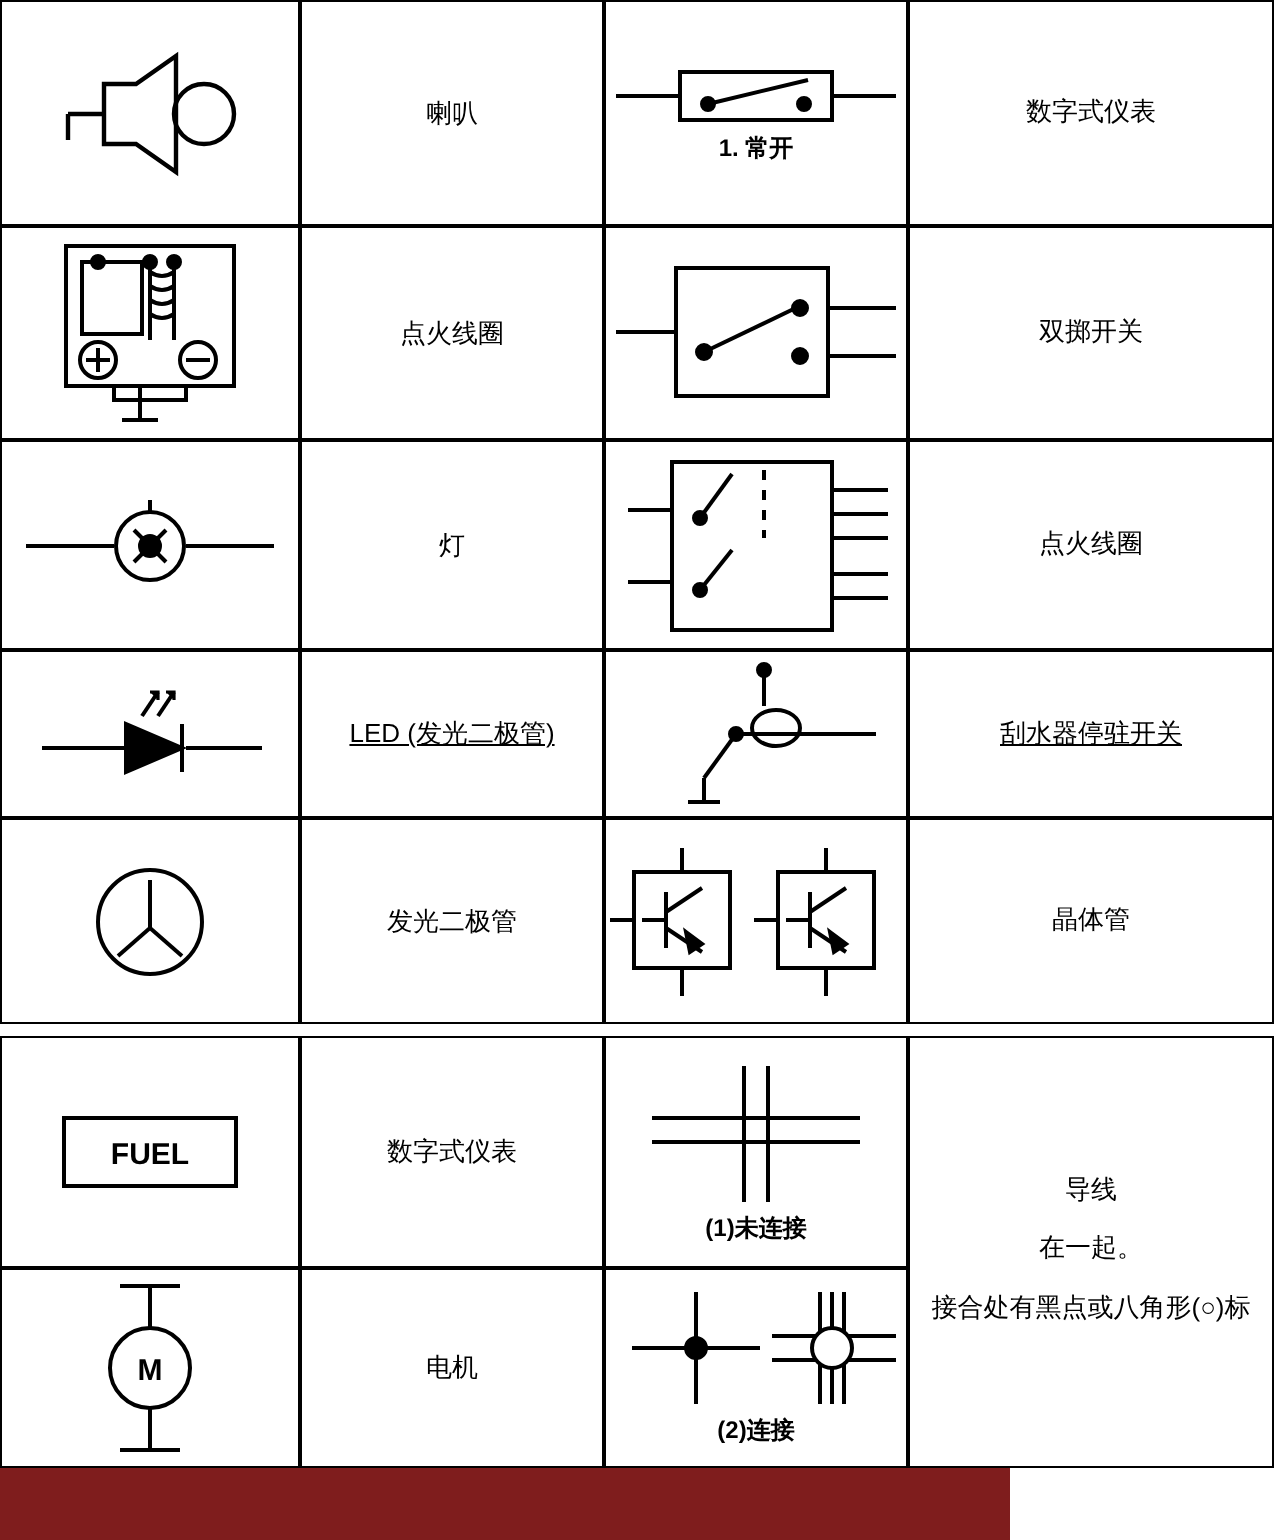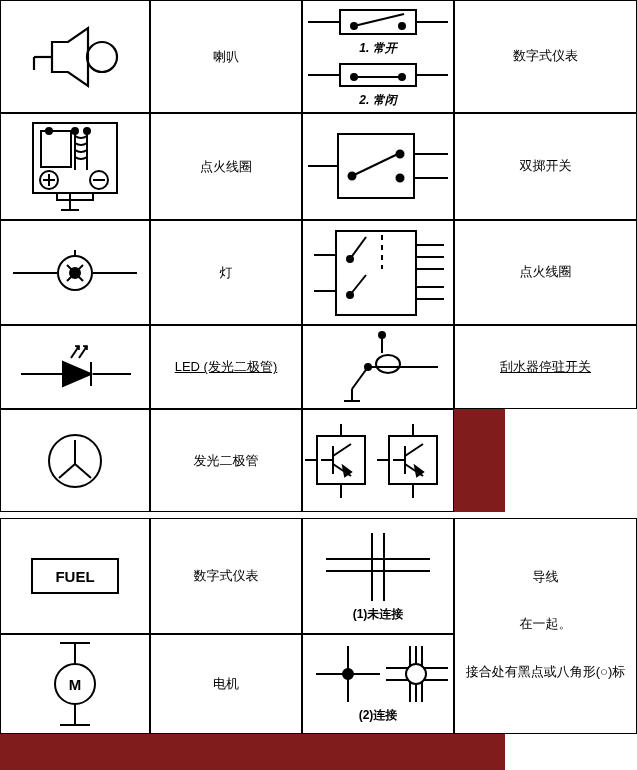--- a/index.html
+++ b/index.html
@@ -90,21 +90,20 @@
   .sub-stack {
     display: flex;
     flex-direction: column;
     align-items: center;
     justify-content: center;
   }
   .sub-stack .unit {
     display: flex;
     flex-direction: column;
     align-items: center;
-    font-style: italic;
   }
   .sub-stack .unit + .unit { margin-top: 4px; }
 </style>
 </head>
 <body>
 
 <div class="sheet">
   <div class="table">
 
     <div class="row r0">
@@ -127,33 +126,20 @@
               <g stroke="#000" stroke-width="2" fill="none">
                 <rect x="32" y="5" width="76" height="24" fill="#fff"></rect>
                 <line x1="0" y1="17" x2="32" y2="17"></line>
                 <line x1="108" y1="17" x2="140" y2="17"></line>
                 <circle cx="46" cy="21" r="3" fill="#000"></circle>
                 <circle cx="94" cy="21" r="3" fill="#000"></circle>
                 <line x1="46" y1="21" x2="96" y2="9"></line>
               </g>
             </svg>
             <div class="cap">1. 常开</div>
-          </div>
-          <div class="unit">
-            <svg class="svgbox" width="140" height="30" viewBox="0 0 140 30">
-              <g stroke="#000" stroke-width="2" fill="none">
-                <rect x="32" y="3" width="76" height="22" fill="#fff"></rect>
-                <line x1="0" y1="14" x2="32" y2="14"></line>
-                <line x1="108" y1="14" x2="140" y2="14"></line>
-                <circle cx="46" cy="16" r="3" fill="#000"></circle>
-                <circle cx="94" cy="16" r="3" fill="#000"></circle>
-                <line x1="44" y1="16" x2="96" y2="16"></line>
-              </g>
-            </svg>
-            <div class="cap">2. 常闭</div>
           </div>
         </div>
       </div>
       <div class="cell lbl2">
         <p>数字式仪表</p>
       </div>
     </div>
 
     <div class="row r1">
       <div class="cell sym">
@@ -302,20 +288,23 @@
             <line x1="110" y1="64" x2="110" y2="78"></line>
             <line x1="74" y1="40" x2="86" y2="40"></line>
             <line x1="102" y1="26" x2="102" y2="54"></line>
             <line x1="90" y1="40" x2="102" y2="40"></line>
             <line x1="102" y1="36" x2="120" y2="24"></line>
             <line x1="102" y1="44" x2="120" y2="56"></line>
             <path d="M112 46 L120 52 L114 56 Z" fill="#000"></path>
           </g>
         </svg>
       </div>
+      <div class="cell lbl2">
+        <p>晶体管</p>
+      </div>
     </div>
 
     <div class="gap"></div>
 
     <div class="row" style="height:216px;">
       <div style="display:flex; flex-direction:column; width:454px;">
         <div class="row r5">
           <div class="cell sym">
             <svg class="svgbox" width="130" height="70" viewBox="0 0 130 70">
               <g stroke="#000" stroke-width="2" fill="none">
@@ -362,21 +351,21 @@
                 <line x1="80" y1="36" x2="142" y2="36"></line>
                 <line x1="104" y1="2" x2="104" y2="58"></line>
                 <line x1="116" y1="2" x2="116" y2="58"></line>
                 <circle cx="110" cy="30" r="10" fill="#fff"></circle>
               </g>
             </svg>
             <div class="cap">(2)连接</div>
           </div>
         </div>
       </div>
-      <div class="cell lbl2" style="width:183px; height:216px;gap:18px;">
+      <div class="cell lbl2" style="width:183px; height:216px;">
         <p class="title">导线</p>
         <p style="margin-bottom:10px;">在一起。</p>
         <p style="margin-bottom:2px;">接合处有黑点或八角形(○)标</p>
       </div>
     </div>
 
   </div>
 </div>
 
 </body></html>

